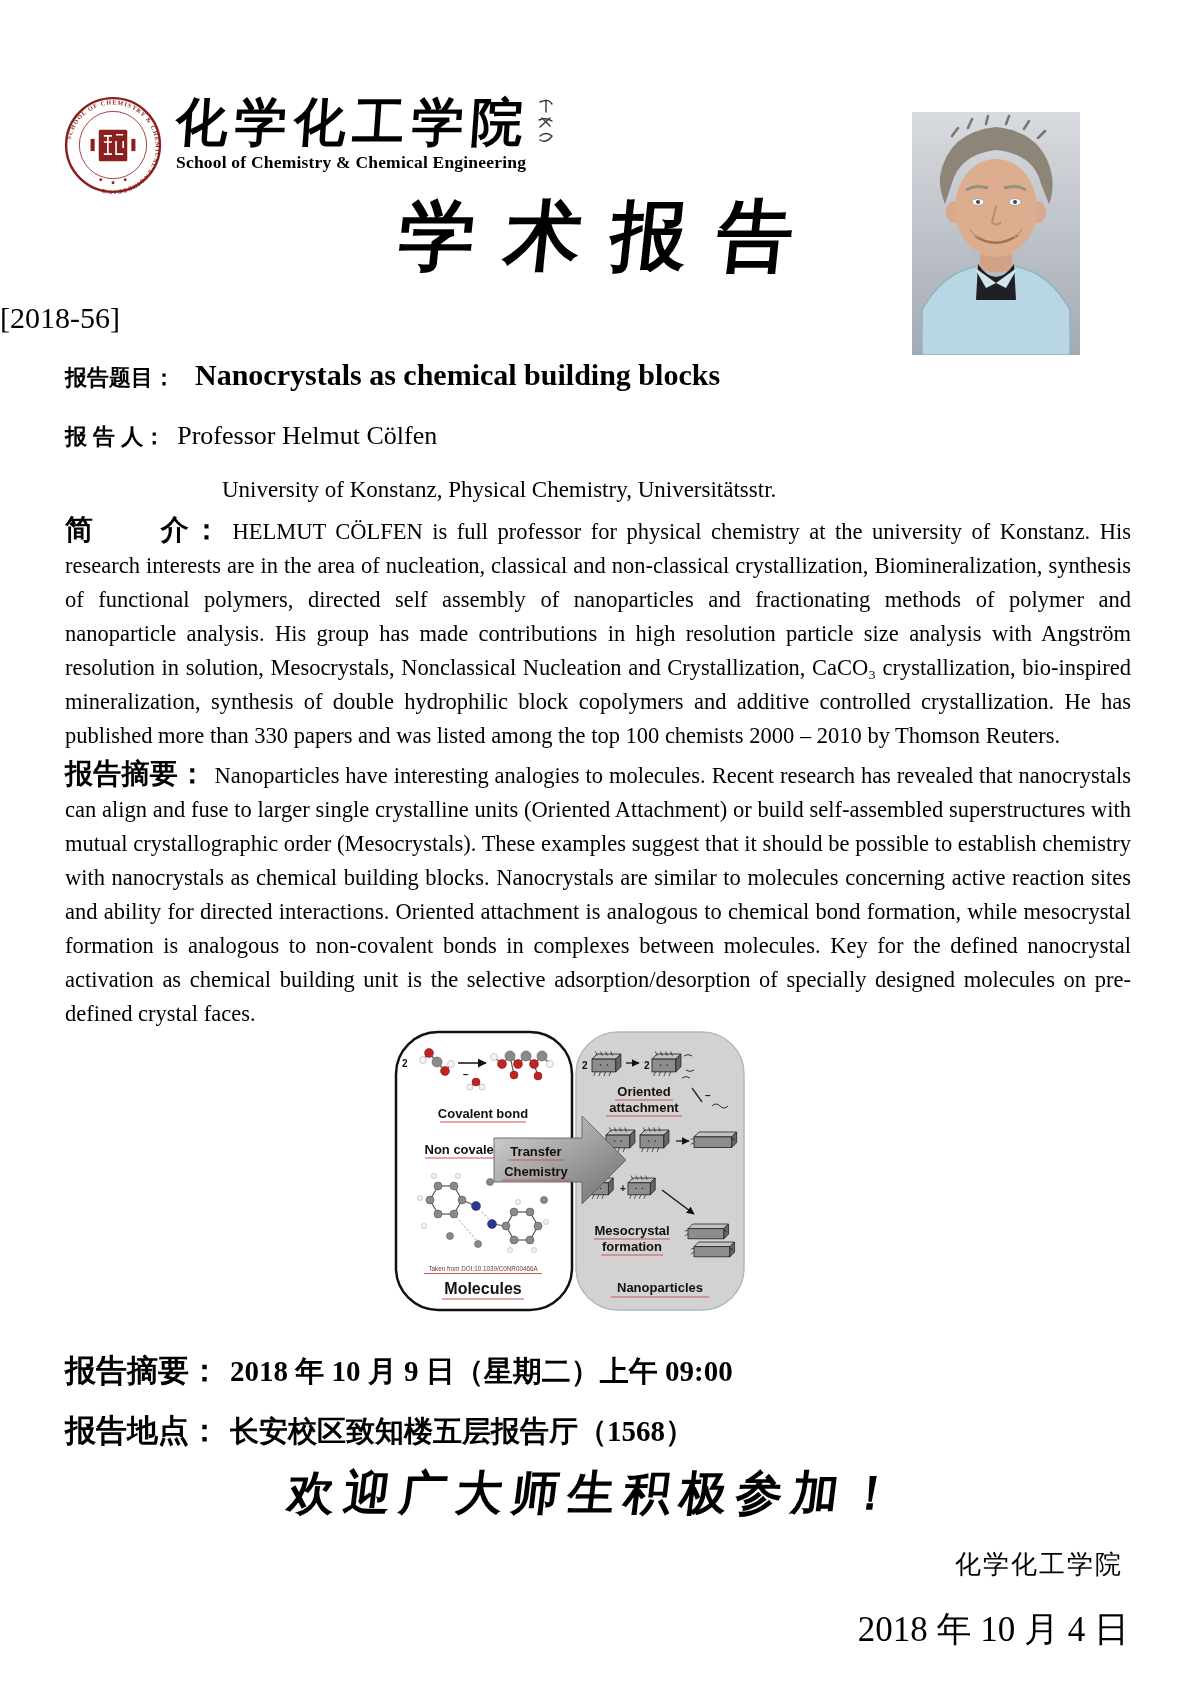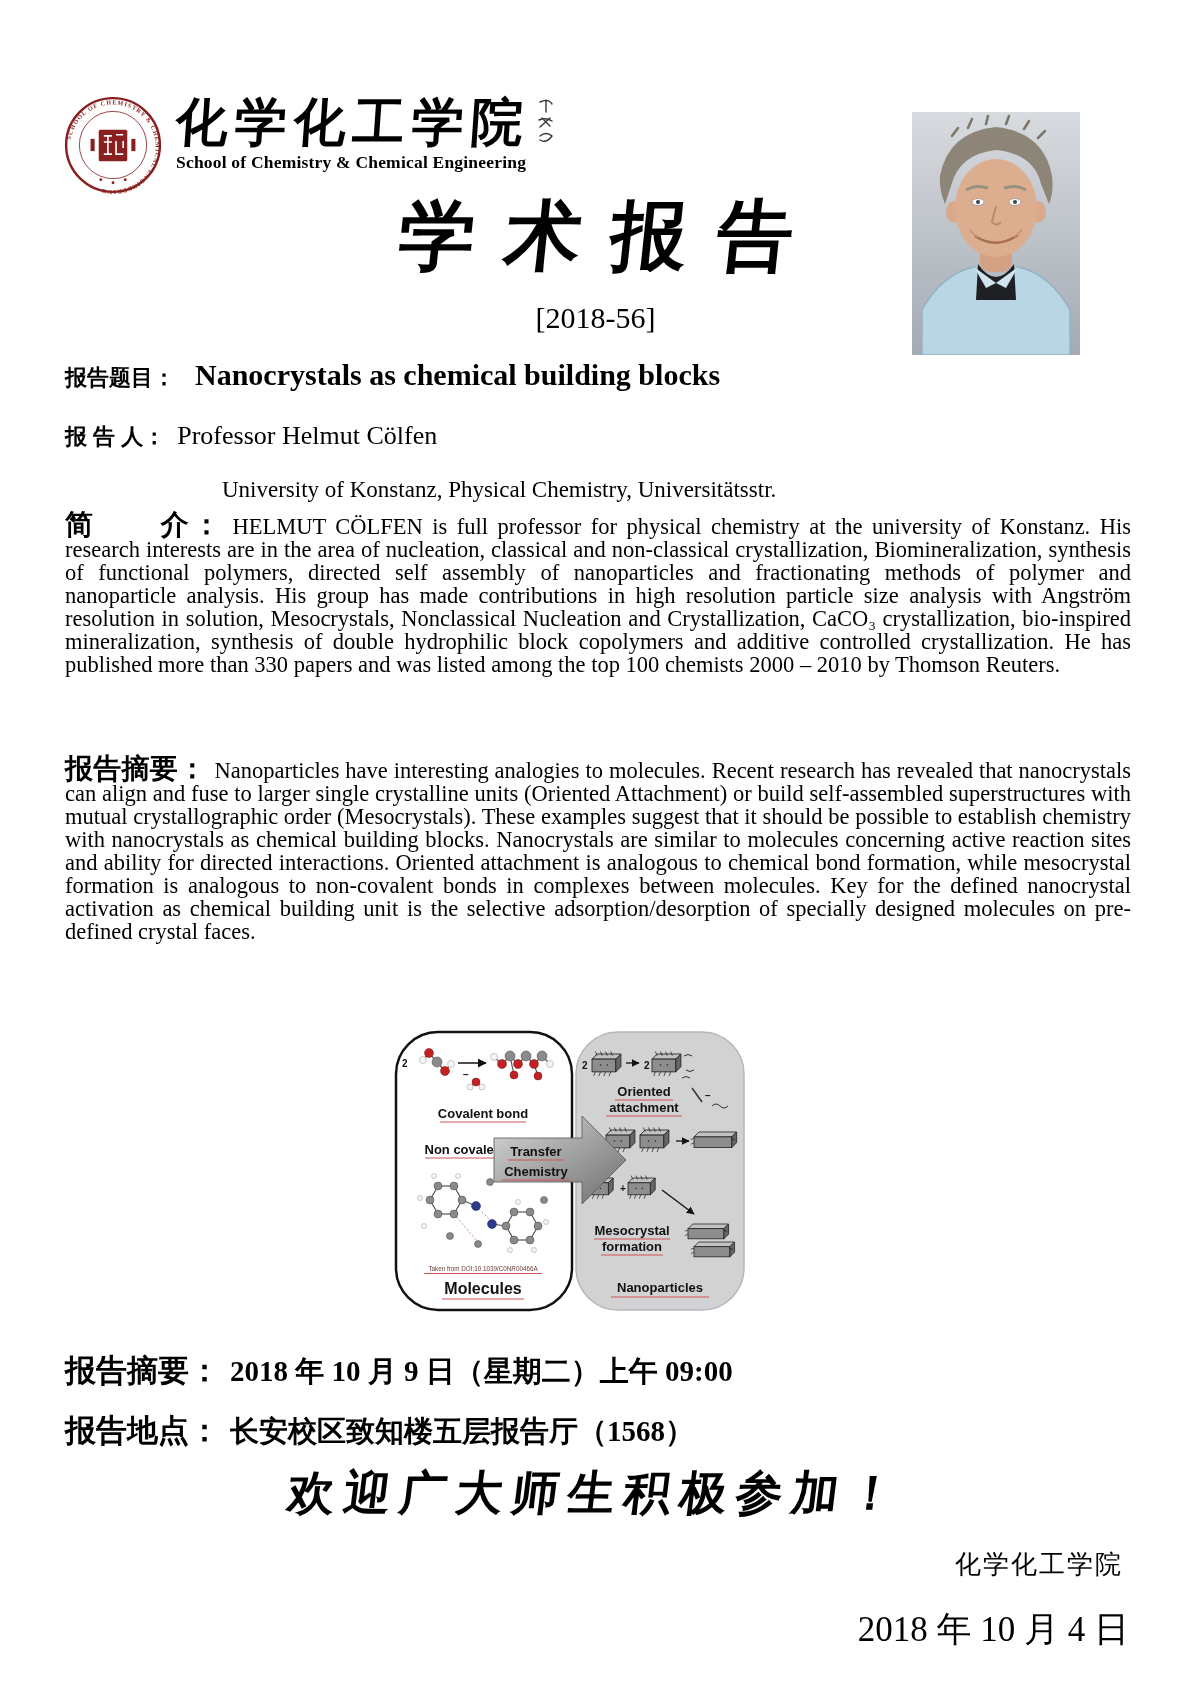--- a/index.html
+++ b/index.html
@@ -14,30 +14,30 @@
              font-family:"Liberation Serif",serif;transform:skewX(-4deg);white-space:nowrap;}
   .school-en{font-size:17.5px;font-weight:bold;margin-top:0px;letter-spacing:.2px;
              font-family:"Liberation Serif",serif;}
   .sig-svg{position:absolute;right:-26px;top:2px;width:20px;height:52px;}
 
   .photo{position:absolute;top:112px;left:912px;width:168px;height:243px;}
 
   .banner{position:absolute;top:186px;left:0;width:100%;text-align:center;}
   .banner span{display:inline-block;font-size:76px;font-weight:900;letter-spacing:30px;
                padding-left:30px;transform:skewX(-6deg);font-family:"Liberation Serif",serif;}
-  .issue{position:absolute;top:301px;left:0;width:100%;text-align:center;font-size:30px;}
+  .issue{position:absolute;top:301px;left:0;width:100%;text-align:left;font-size:30px;}
 
   
   .row{position:absolute;left:65px;width:1066px;white-space:nowrap;}
   .lab{font-family:"Liberation Sans",sans-serif;font-weight:bold;font-size:22px;}
   .row-title{top:358px;} .val-title{font-size:30px;font-weight:bold;margin-left:20px;}
   .row-speaker{top:421px;} .val-speaker{font-size:26px;margin-left:12px;}
   .affil{position:absolute;top:477px;left:222px;font-size:23px;}
 
-  .para{position:absolute;left:65px;width:1066px;font-size:22.5px;line-height:23px;
+  .para{position:absolute;left:65px;width:1066px;font-size:22.5px;line-height:34px;
         text-align:justify;margin:0;}
   .para .plab{font-family:"Liberation Sans",sans-serif;font-weight:bold;font-size:28px;
               padding-right:8px;}
   .bio{top:513px;} .abs{top:757px;}
 
   
   .figure{position:absolute;top:1030px;left:394px;width:352px;height:282px;}
   .figlab{font-family:"Liberation Sans",sans-serif;font-weight:bold;font-size:13px;fill:#111;}
   .figlab-big{font-family:"Liberation Sans",sans-serif;font-weight:bold;font-size:16px;fill:#111;}
   .fignum{font-family:"Liberation Sans",sans-serif;font-weight:bold;font-size:10px;fill:#111;}

